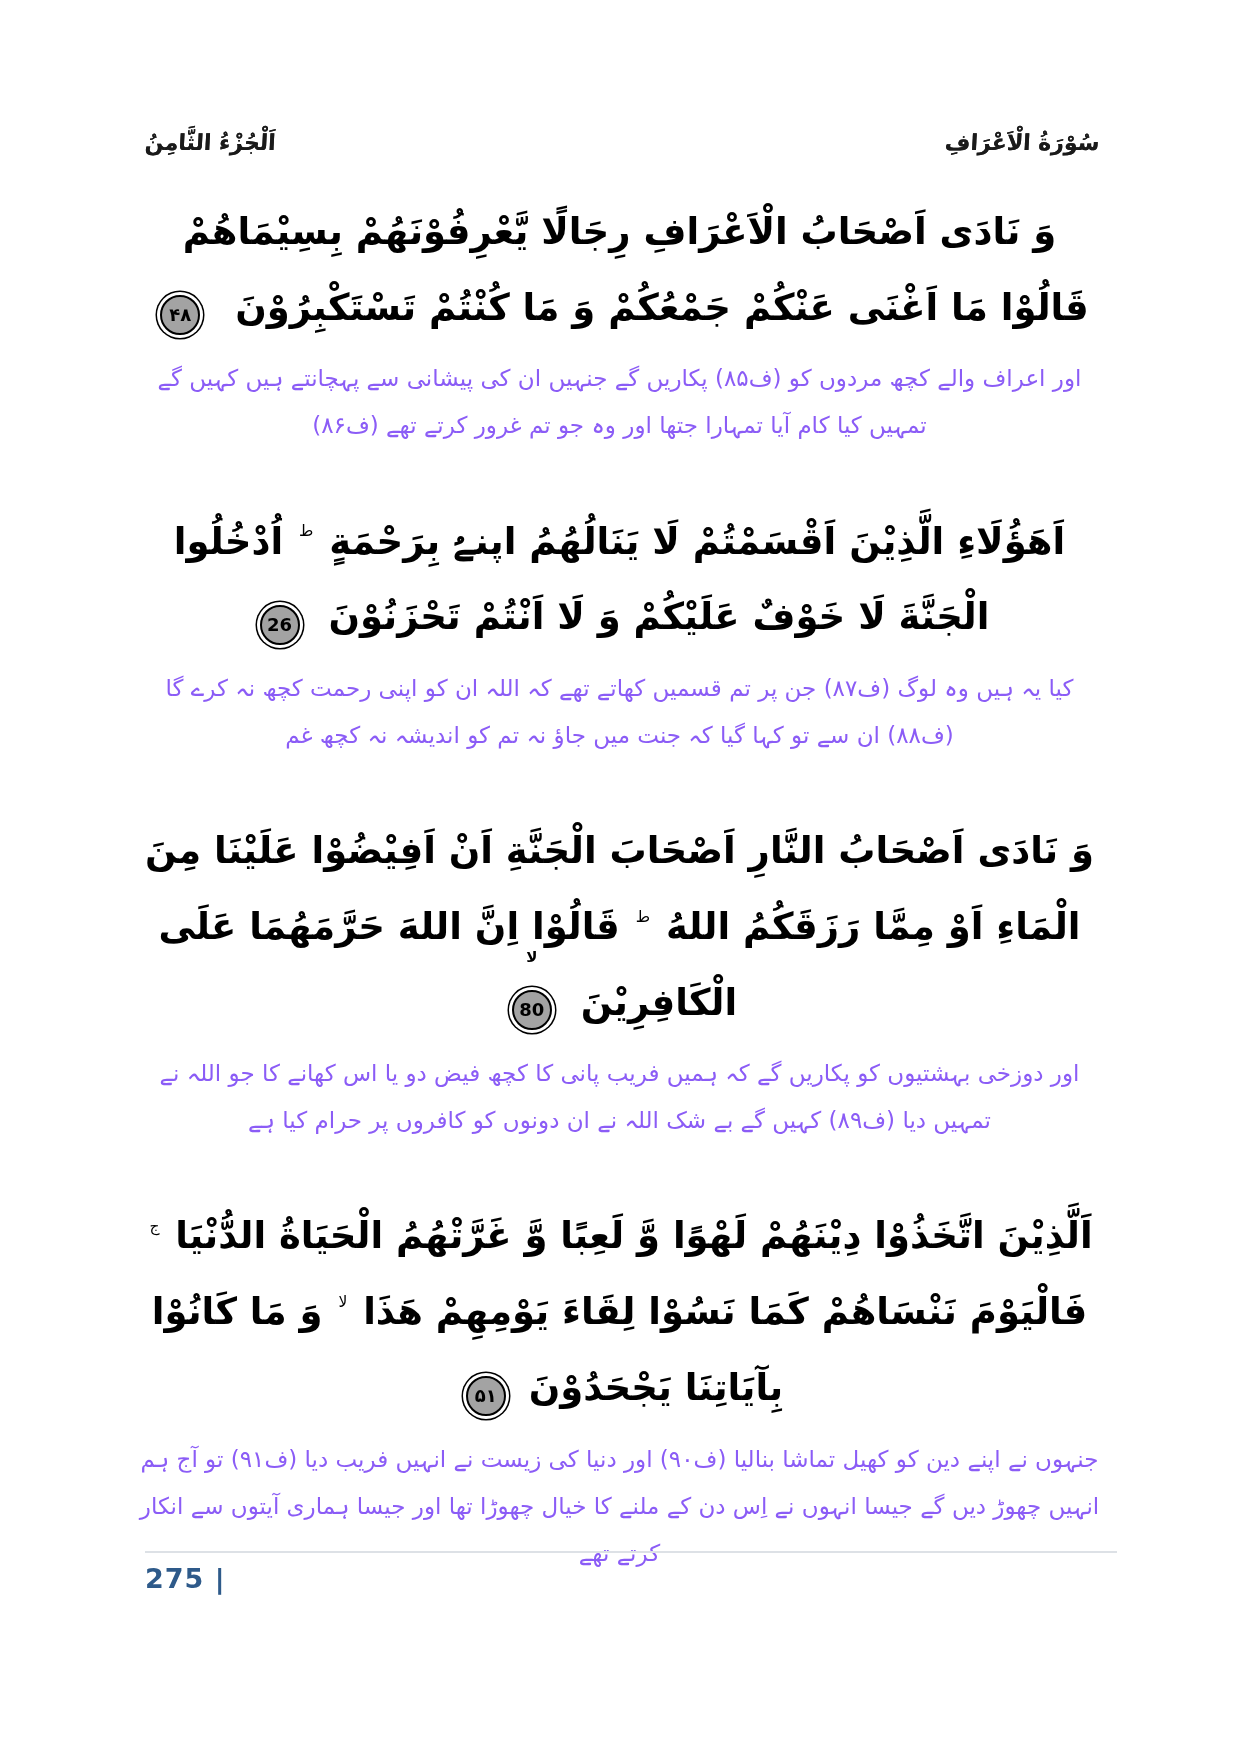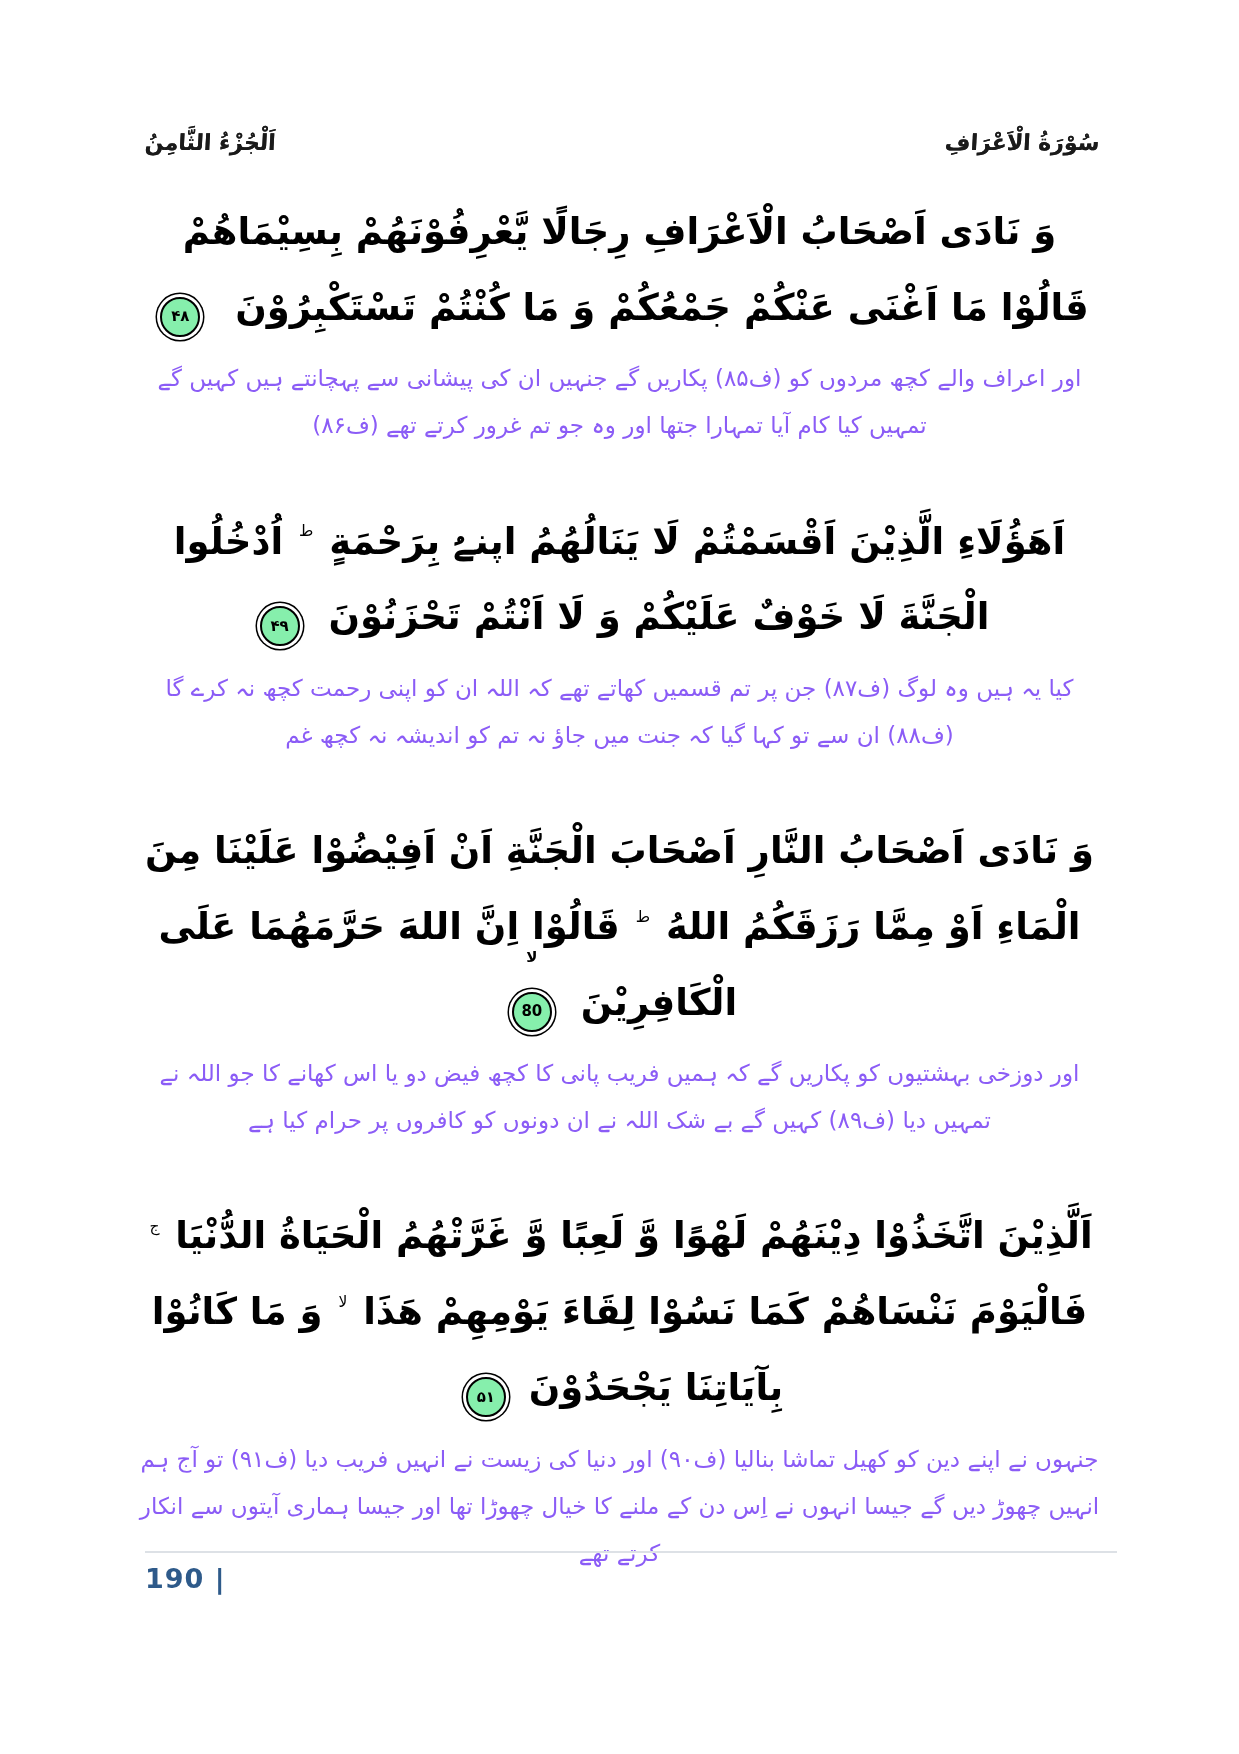--- a/index.html
+++ b/index.html
@@ -73,24 +73,24 @@
   }
   .medallion {
     display: inline-flex;
     align-items: center;
     justify-content: center;
     width: 36px;
     height: 36px;
     border: 2px solid #000;
     border-radius: 50%;
     box-shadow: 0 0 0 3px #fff, 0 0 0 4.5px #000;
-    font-size: 15px;
+    font-size: 18px;
     font-weight: 700;
     line-height: 1;
-    background: #86efac;
+    background: #a3a3a3;
   }
   .medallion-stop {
     position: absolute;
     top: -24px;
     left: 0;
     width: 100%;
     text-align: center;
     font-size: 15px;
     font-weight: 700;
   }
@@ -146,21 +146,21 @@
     <section class="verse">
       <div class="arabic" dir="rtl">
         <span>اَهَؤُلَاءِ الَّذِيْنَ اَقْسَمْتُمْ لَا يَنَالُهُمُ اپنےُ بِرَحْمَةٍ</span>
         <span class="waqf">ط</span>
         <span>اُدْخُلُوا الْجَنَّةَ لَا خَوْفٌ عَلَيْكُمْ وَ لَا اَنْتُمْ تَحْزَنُوْنَ</span>
         <span class="waqf"></span>
         <span></span>
         <span class="medallion-wrap">
           <span class="medallion-stop"></span>
           <span class="medallion">
-              <span>۴۹</span>
+              <span>26</span>
             </span>
         </span>
       </div>
       <div class="urdu" dir="rtl">کیا یہ ہیں وہ لوگ (ف۸۷) جن پر تم قسمیں کھاتے تھے کہ اللہ ان کو اپنی رحمت کچھ نہ کرے گا (ف۸۸) ان سے تو کہا گیا کہ جنت میں جاؤ نہ تم کو اندیشہ نہ کچھ غم</div>
     </section>
 
     <section class="verse">
       <div class="arabic" dir="rtl">
         <span>وَ نَادَى اَصْحَابُ النَّارِ اَصْحَابَ الْجَنَّةِ اَنْ اَفِيْضُوْا عَلَيْنَا مِنَ الْمَاءِ اَوْ مِمَّا رَزَقَكُمُ اللهُ</span>
         <span class="waqf">ط</span>
@@ -190,15 +190,15 @@
               <span>۵۱</span>
             </span>
         </span>
       </div>
       <div class="urdu" dir="rtl">جنہوں نے اپنے دین کو کھیل تماشا بنالیا (ف۹۰) اور دنیا کی زیست نے انہیں فریب دیا (ف۹۱) تو آج ہم انہیں چھوڑ دیں گے جیسا انہوں نے اِس دن کے ملنے کا خیال چھوڑا تھا اور جیسا ہماری آیتوں سے انکار کرتے تھے</div>
     </section>
 
   </div>
 
   <div class="footer-rule"></div>
-  <div class="page-num">190 |</div>
+  <div class="page-num">275 |</div>
 
 </div>
 
 </body></html>

